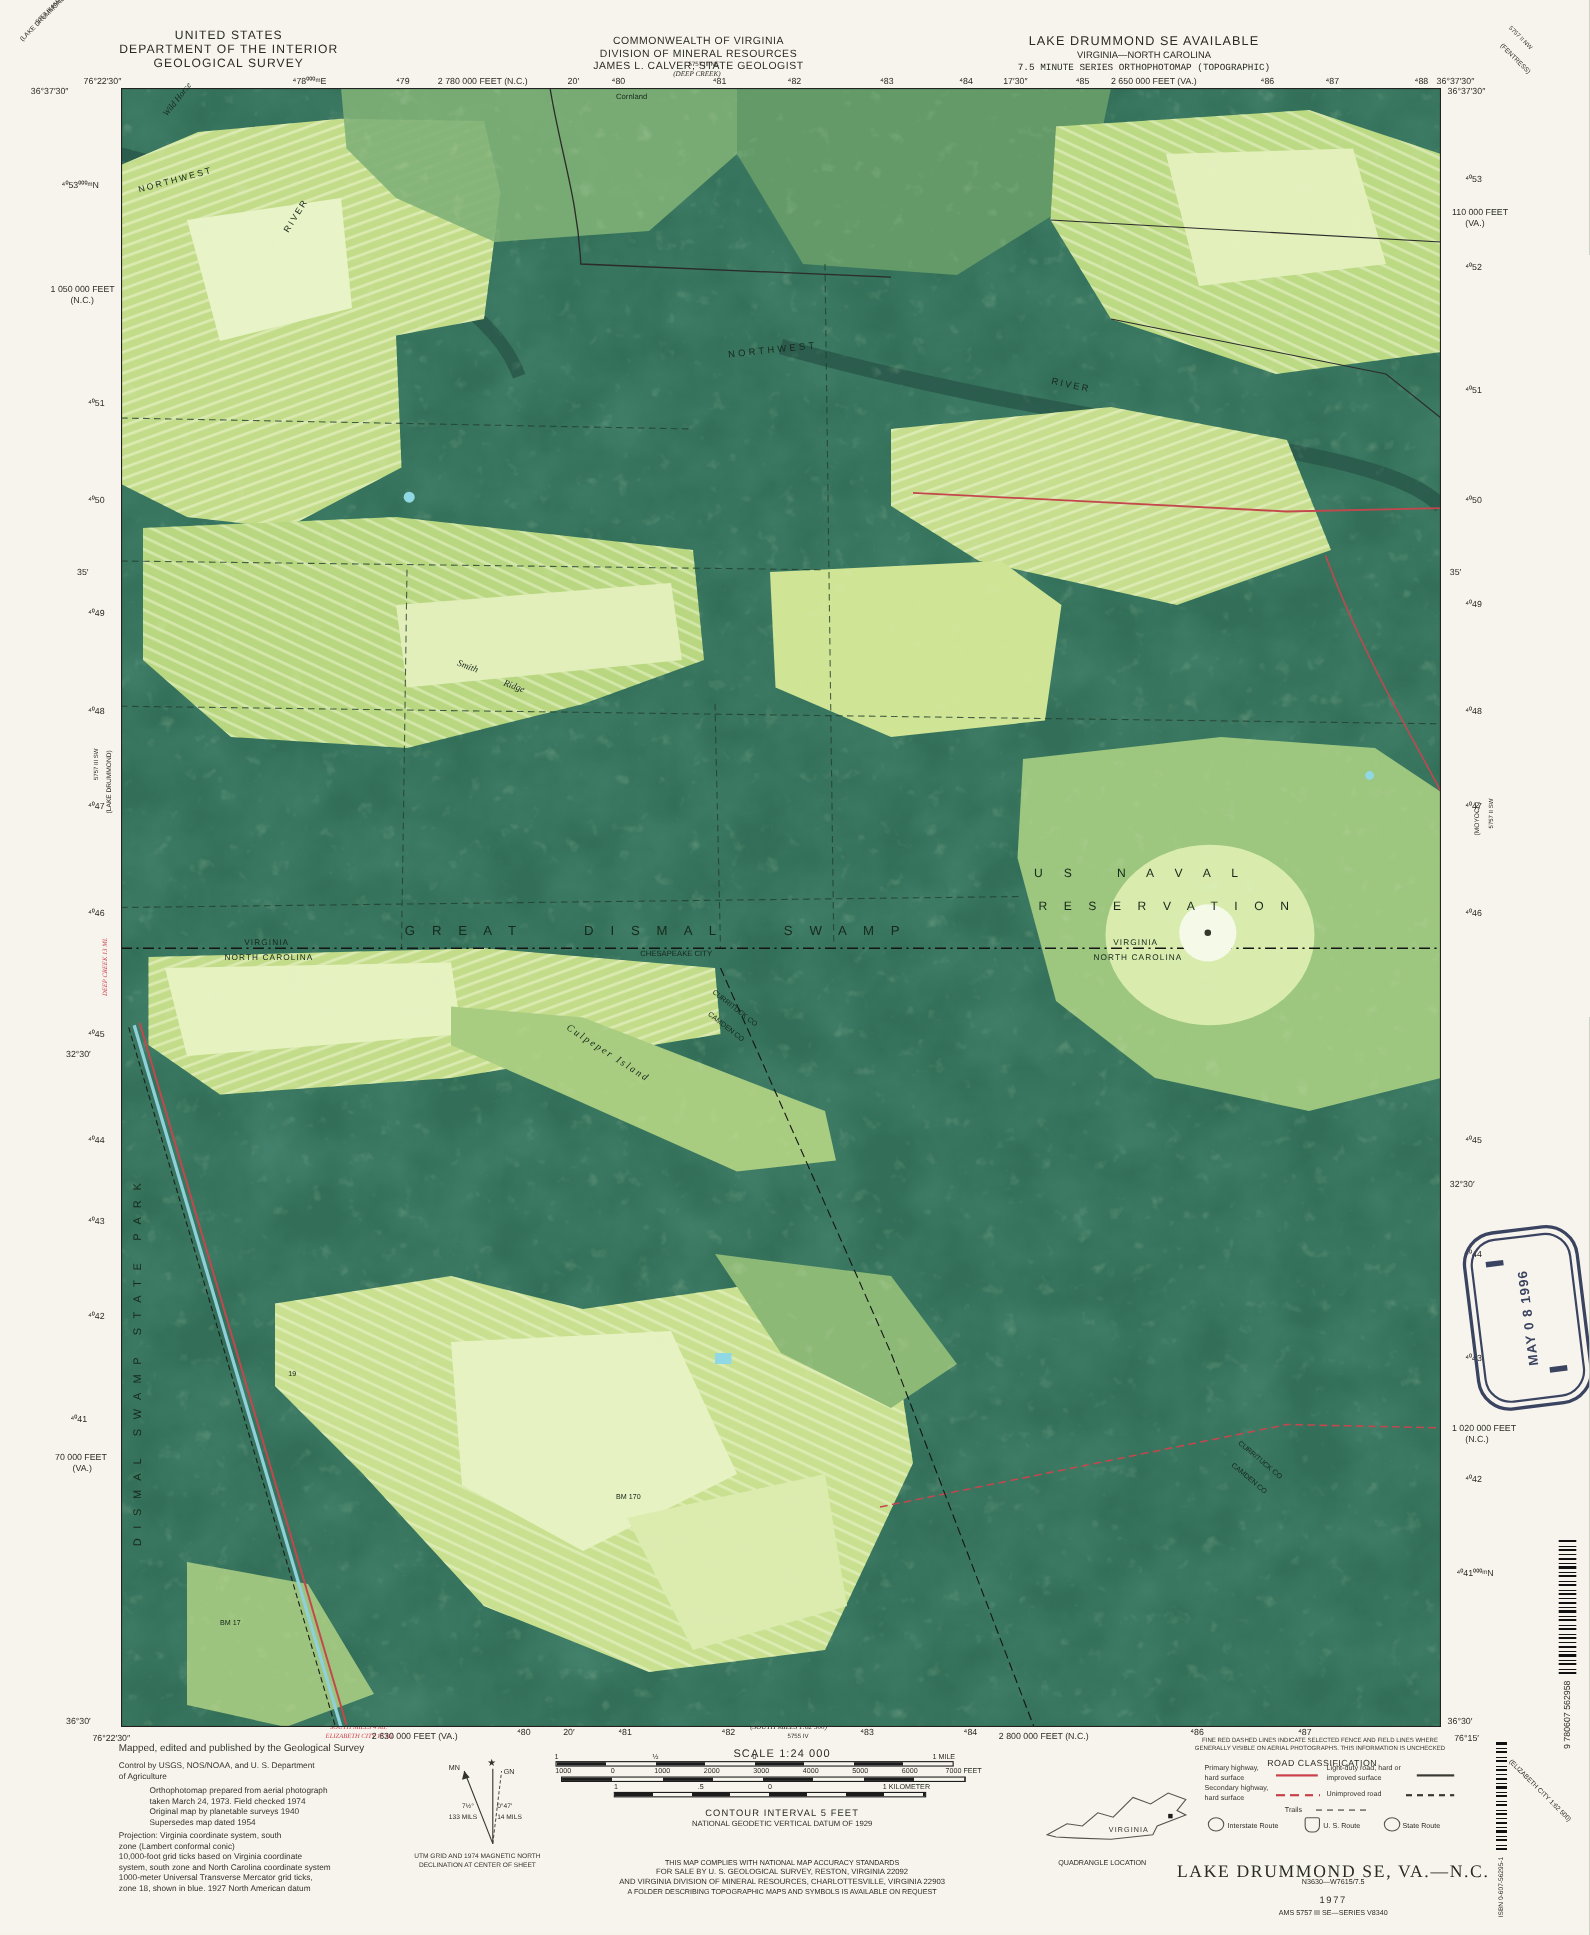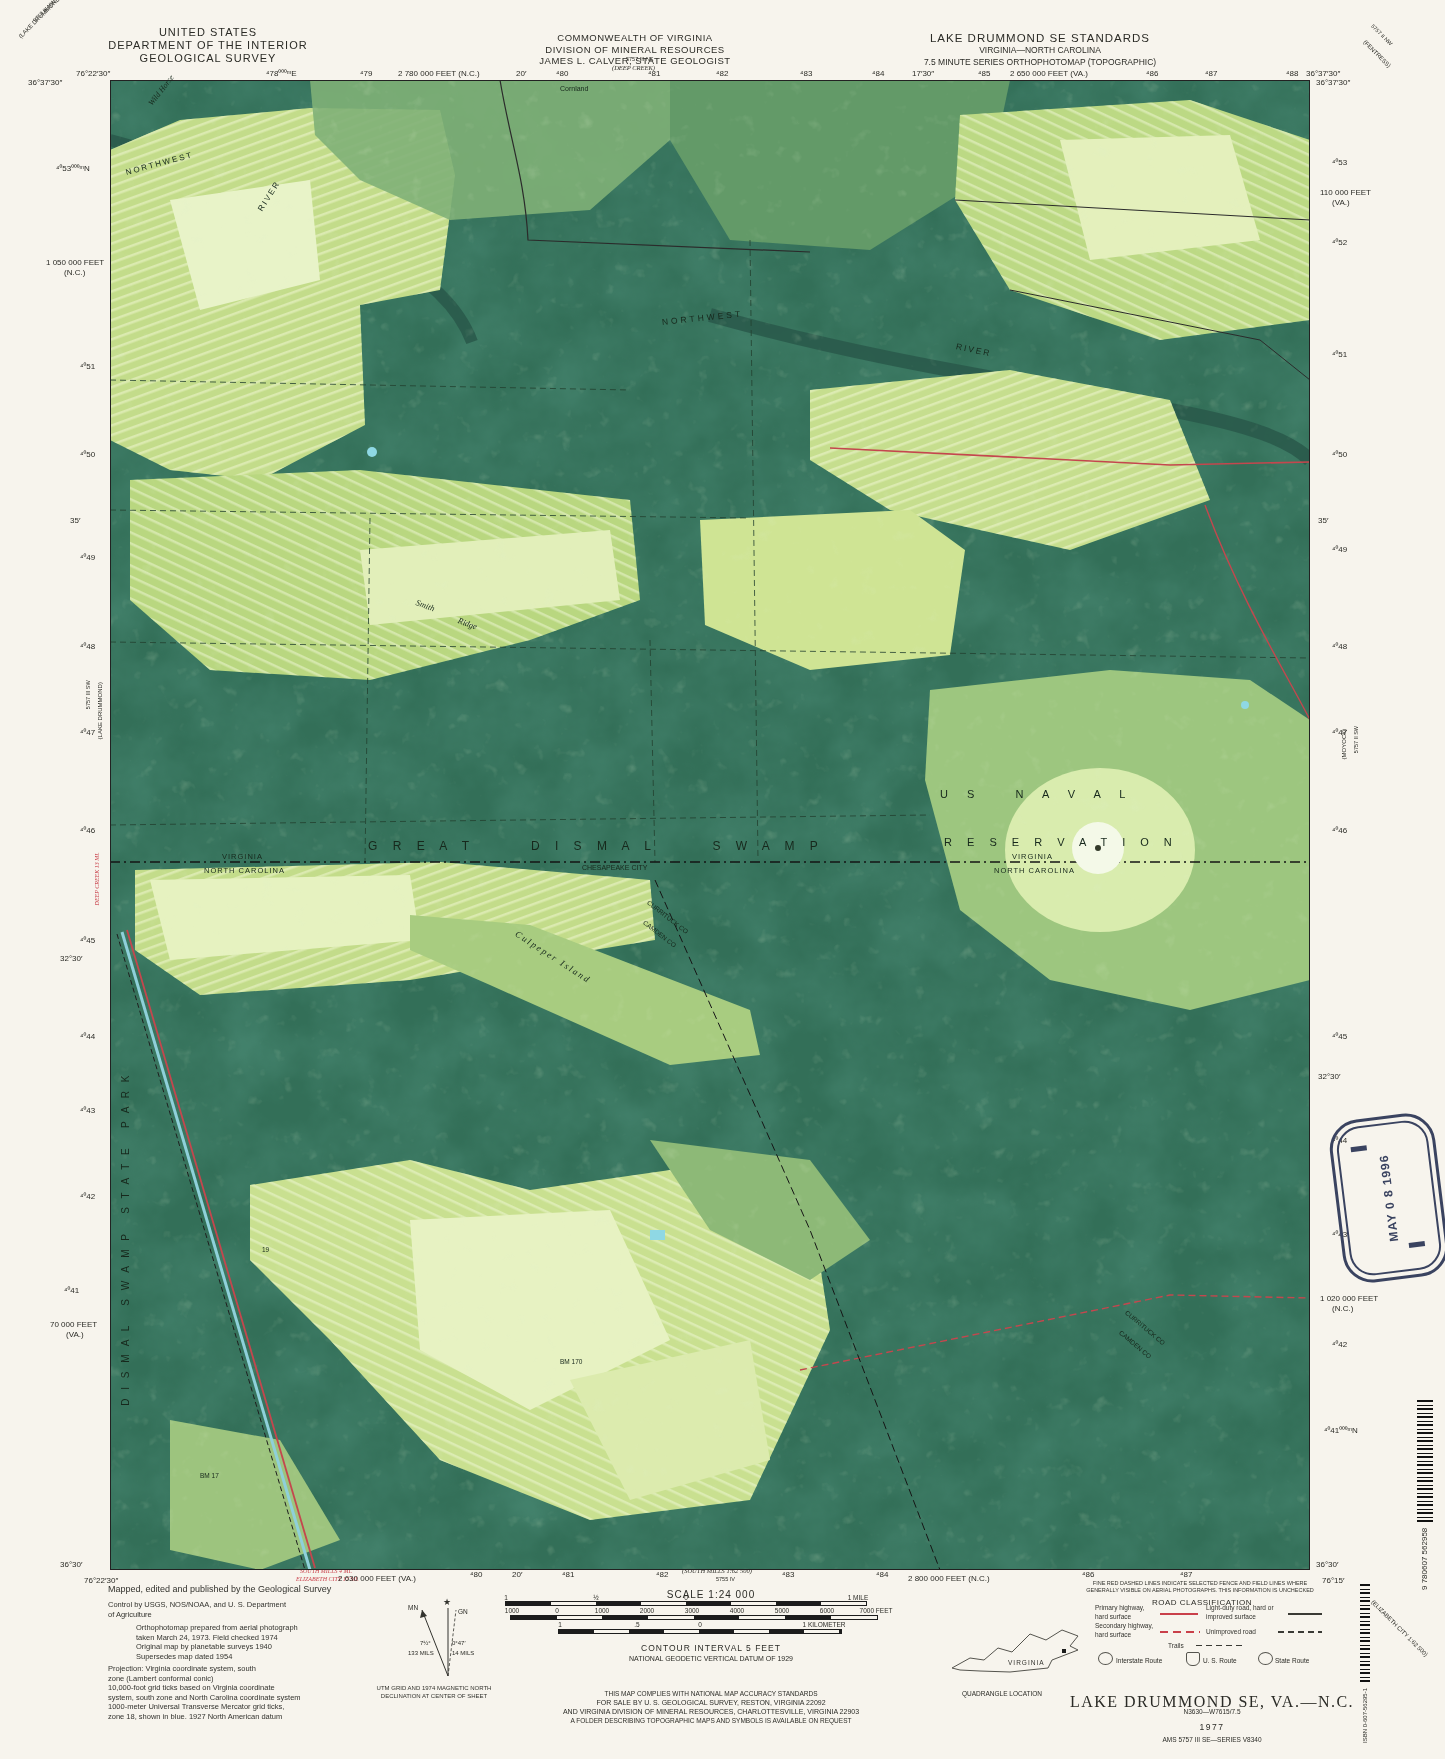--- a/index.html
+++ b/index.html
@@ -39,23 +39,23 @@
     <div>UNITED STATES</div>
     <div>DEPARTMENT OF THE INTERIOR</div>
     <div>GEOLOGICAL SURVEY</div>
   </div>
   <div class="abs ctrblk" style="left:500px;top:32px;width:270px;font-size:9.5px;letter-spacing:0.5px;line-height:11.5px;">
     <div>COMMONWEALTH OF VIRGINIA</div>
     <div>DIVISION OF MINERAL RESOURCES</div>
     <div>JAMES L. CALVER, STATE GEOLOGIST</div>
   </div>
   <div class="abs ctrblk" style="left:870px;top:32px;width:340px;line-height:12px;">
-    <div style="font-size:11.5px;letter-spacing:1px;">LAKE DRUMMOND SE STANDARDS</div>
+    <div style="font-size:11.5px;letter-spacing:1px;">LAKE DRUMMOND SE AVAILABLE</div>
     <div style="font-size:8.5px;">VIRGINIA—NORTH CAROLINA</div>
-    <div style="font-size:8.5px;">7.5 MINUTE SERIES ORTHOPHOTOMAP (TOPOGRAPHIC)</div>
+    <div style="font-size:8.5px;font-family:Liberation Mono, monospace;">7.5 MINUTE SERIES ORTHOPHOTOMAP (TOPOGRAPHIC)</div>
   </div>
 
   <div class="abs" style="left:0;top:0;">
       <span class="lbl " style="left: 76px; top: 69px;">76°22′30″</span>
       <span class="lbl " style="left: 266px; top: 69px;">⁴78⁰⁰⁰ᵐE</span>
       <span class="lbl " style="left: 360px; top: 69px;">⁴79</span>
       <span class="lbl " style="left: 398px; top: 69px;">2 780 000 FEET (N.C.)</span>
       <span class="lbl " style="left: 516px; top: 69px;">20′</span>
       <span class="lbl " style="left: 556px; top: 69px;">⁴80</span>
       <span class="lbl " style="left: 648px; top: 69px;">⁴81</span>
@@ -261,21 +261,21 @@
       <span class="lbl map-label" style="left: 368px; top: 840px; font-size: 12px; letter-spacing: 6px;">G R E A T      D I S M A L      S W A M P</span>
       <span class="lbl map-label" style="left: 222px; top: 853px; font-size: 7.5px; letter-spacing: 1px;">VIRGINIA</span>
       <span class="lbl map-label" style="left: 204px; top: 867px; font-size: 7.5px; letter-spacing: 1px;">NORTH CAROLINA</span>
       <span class="lbl map-label" style="left: 582px; top: 864px; font-size: 7px;">CHESAPEAKE CITY</span>
       <span class="lbl map-label" style="left: 1012px; top: 853px; font-size: 7.5px; letter-spacing: 1px;">VIRGINIA</span>
       <span class="lbl map-label" style="left: 994px; top: 867px; font-size: 7.5px; letter-spacing: 1px;">NORTH CAROLINA</span>
       <span class="lbl map-label" style="left: 648px; top: 898px; font-size: 6.5px; transform: rotate(38deg);">CURRITUCK CO</span>
       <span class="lbl map-label" style="left: 644px; top: 918px; font-size: 6.5px; transform: rotate(38deg);">CAMDEN CO</span>
       <span class="lbl ital map-label" style="left: 516px; top: 928px; font-size: 9px; letter-spacing: 2px; transform: rotate(33deg);">Culpeper Island</span>
       <span class="lbl map-label" style="left: 940px; top: 788px; font-size: 11px; letter-spacing: 8px;">U S   N A V A L</span>
-      <span class="lbl map-label" style="left: 944px; top: 836px; font-size: 11px; letter-spacing: 6px; text-align: center;">R E S E R V A T I O N</span>
+      <span class="lbl map-label" style="left: 944px; top: 818px; font-size: 11px; letter-spacing: 6px; text-align: center;">R E S E R V A T I O N</span>
       <span class="lbl map-label" style="left: 126px; top: 1400px; font-size: 10px; letter-spacing: 3px; transform: rotate(-90deg);">D I S M A L   S W A M P   S T A T E   P A R K</span>
       <span class="lbl map-label" style="left: 1126px; top: 1308px; font-size: 6.5px; transform: rotate(40deg);">CURRITUCK CO</span>
       <span class="lbl map-label" style="left: 1120px; top: 1328px; font-size: 6.5px; transform: rotate(40deg);">CAMDEN CO</span>
       <span class="lbl map-label" style="left: 560px; top: 1358px; font-size: 6.5px;">BM 170</span>
       <span class="lbl map-label" style="left: 200px; top: 1472px; font-size: 6.5px;">BM 17</span>
       <span class="lbl map-label" style="left: 262px; top: 1246px; font-size: 6.5px;">19</span>
     </div>
 
   <div class="para" style="left:108px;top:1585px;font-size:9px;">Mapped, edited and published by the Geological Survey</div>
   <div class="para" style="left:108px;top:1600px;">Control by USGS, NOS/NOAA, and U. S. Department

